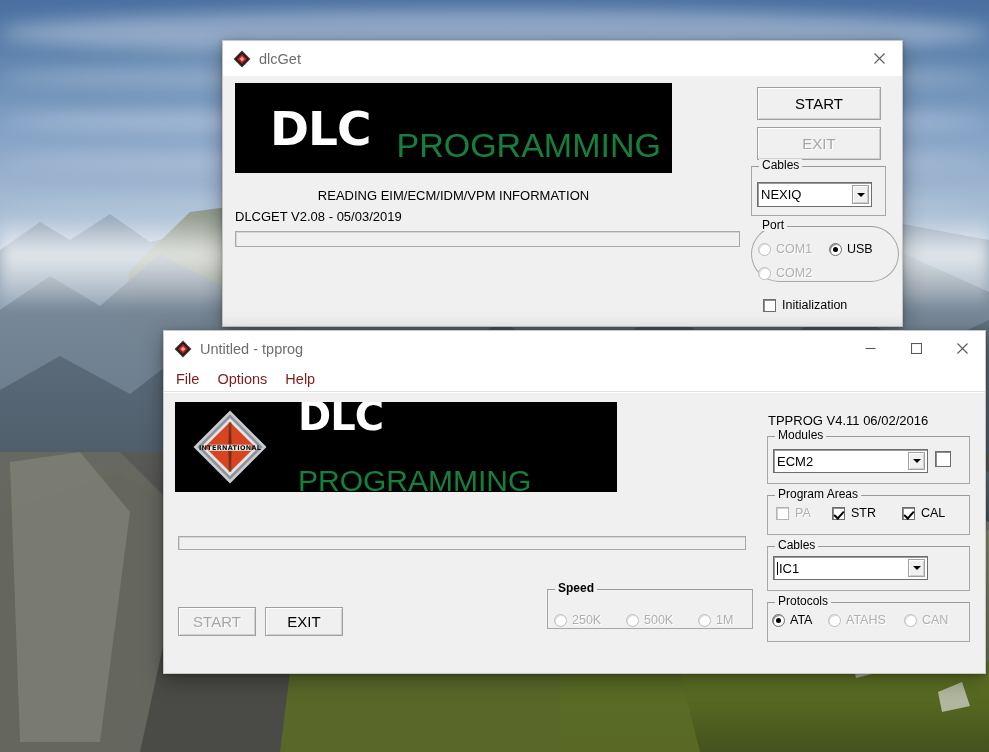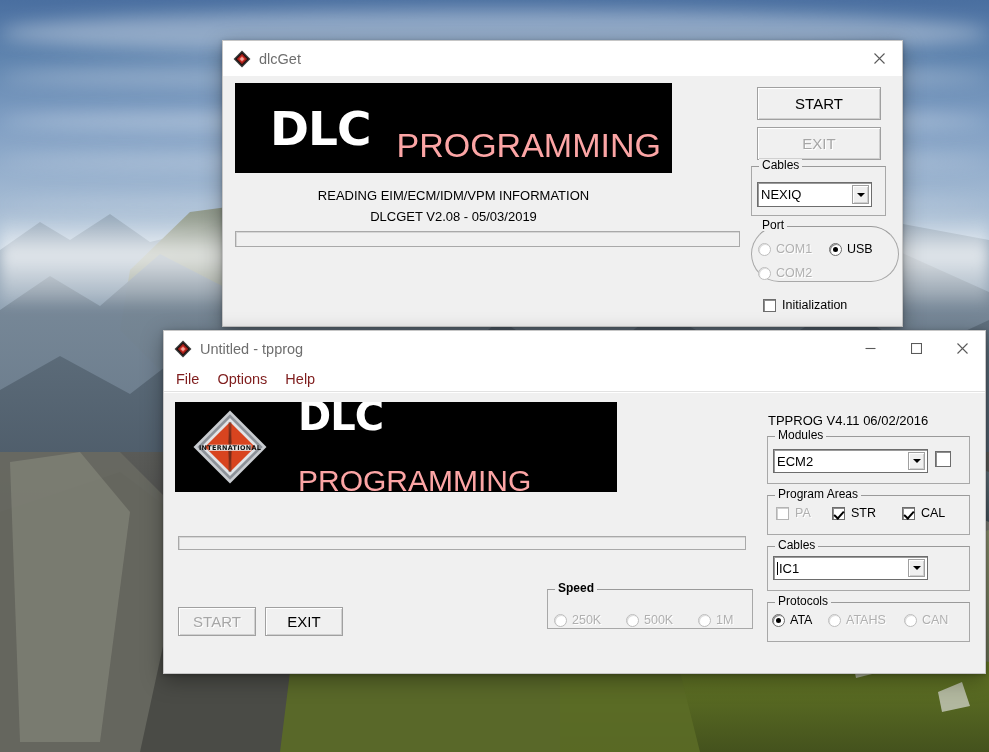--- a/index.html
+++ b/index.html
@@ -172,21 +172,21 @@
   }
   .dlc-word {
     font-family: "DejaVu Sans", sans-serif;
     font-weight: 700;
     color: #fff;
     letter-spacing: -1px;
     transform: scaleX(1.0);
   }
   .prog-word {
     font-family: "Liberation Sans", sans-serif;
-    color: #fca5a5;
+    color: #15803d;
     letter-spacing: 0px;
     margin-top: 34px;
   }
 
   
   .win10 {
     position: absolute;
     background: #fff;
     border: 1px solid #c6c6c6;
     box-shadow: 0 6px 20px rgba(0,0,0,.35), 0 1px 4px rgba(0,0,0,.25);
@@ -320,21 +320,21 @@
     </div>
 
     <div class="win-body" style="position:absolute; left:0; top:35px; right:0; bottom:0;">
 
       <div class="dlcbanner" style="left:12px; top:7px; width:437px; height:90px;">
         <span class="dlc-word" style="font-size:47px; margin-left:35px;">DLC</span>
         <span class="prog-word" style="font-size:34px; margin-left:26px;">PROGRAMMING</span>
       </div>
 
       <div class="statictext" style="left:12px; top:112px; width:437px; text-align:center;">READING EIM/ECM/IDM/VPM INFORMATION</div>
-      <div class="statictext" style="left:12px; top:133px; width:437px; text-align:center;">DLCGET V2.08 - 05/03/2019</div>
+      <div class="statictext" style="left:12px; top:133px; width:437px; ">DLCGET V2.08 - 05/03/2019</div>
 
       <div class="progressbar" style="left:12px; top:155px; width:505px; height:16px;"></div>
 
 
       <div class="btn" style="left:534px; top:11px; width:124px; height:33px;">
         <span>START</span>
       </div>
 
       <div class="btn disabled" style="left:534px; top:51px; width:124px; height:33px;">
         <span>EXIT</span>

